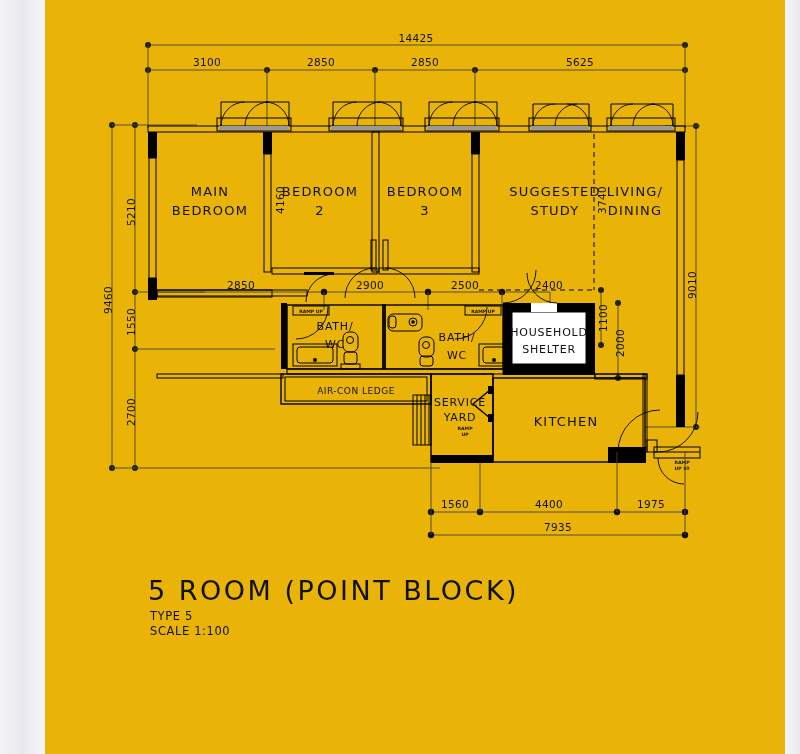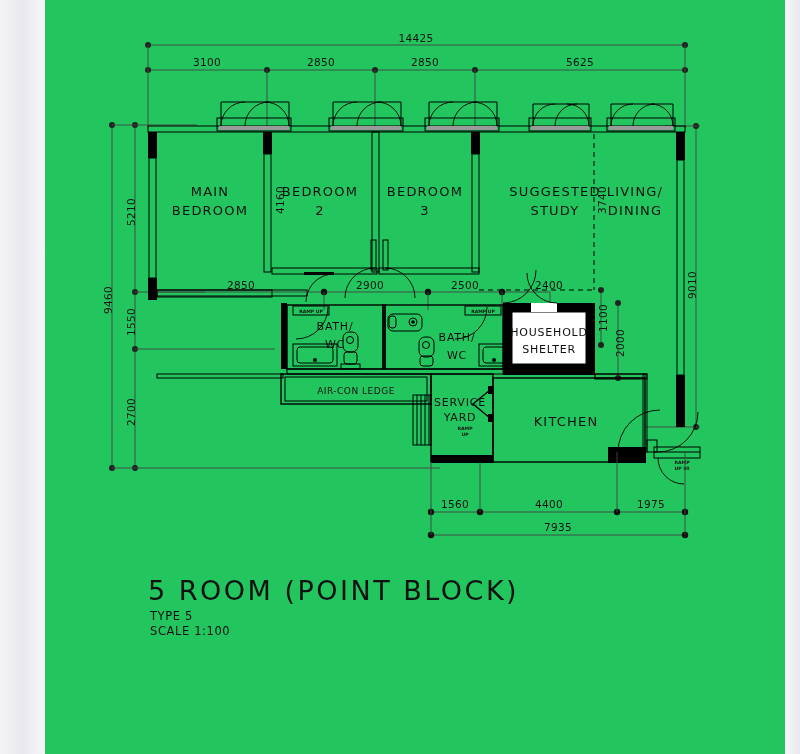--- a/index.html
+++ b/index.html
@@ -1,18 +1,18 @@
 <!DOCTYPE html>
 <html><head>
 <meta charset="utf-8">
 <style>
   html,body{margin:0;padding:0;background:#ffffff;}
   body{width:800px;height:754px;position:relative;overflow:hidden;
        font-family:"DejaVu Sans","Liberation Sans",sans-serif;}
-  .page{position:absolute;left:45px;top:0;width:740px;height:754px;background:#22c55e;}
+  .page{position:absolute;left:45px;top:0;width:740px;height:754px;background:#eab308;}
   .gutter{position:absolute;top:0;height:754px;background:linear-gradient(to right,#f4f4f7,#e8e8ee,#f7f7fa);}
   .gutter.l{left:0;width:45px;}
   .gutter.r{left:785px;width:15px;background:linear-gradient(to right,#f7f7fa,#e8e8ee);}
   .plan{position:absolute;left:0;top:0;width:740px;height:754px;}
   svg{display:block;}
   .t{font-family:"DejaVu Sans","Liberation Sans",sans-serif;fill:#111;}
   .rm{font-size:13px;letter-spacing:1.2px;text-anchor:middle;}
   .rm.sm{font-size:11px;letter-spacing:.8px;}
   .rm.xs{font-size:9px;letter-spacing:.5px;}
   .dim{font-size:10.5px;text-anchor:middle;letter-spacing:.3px;}

